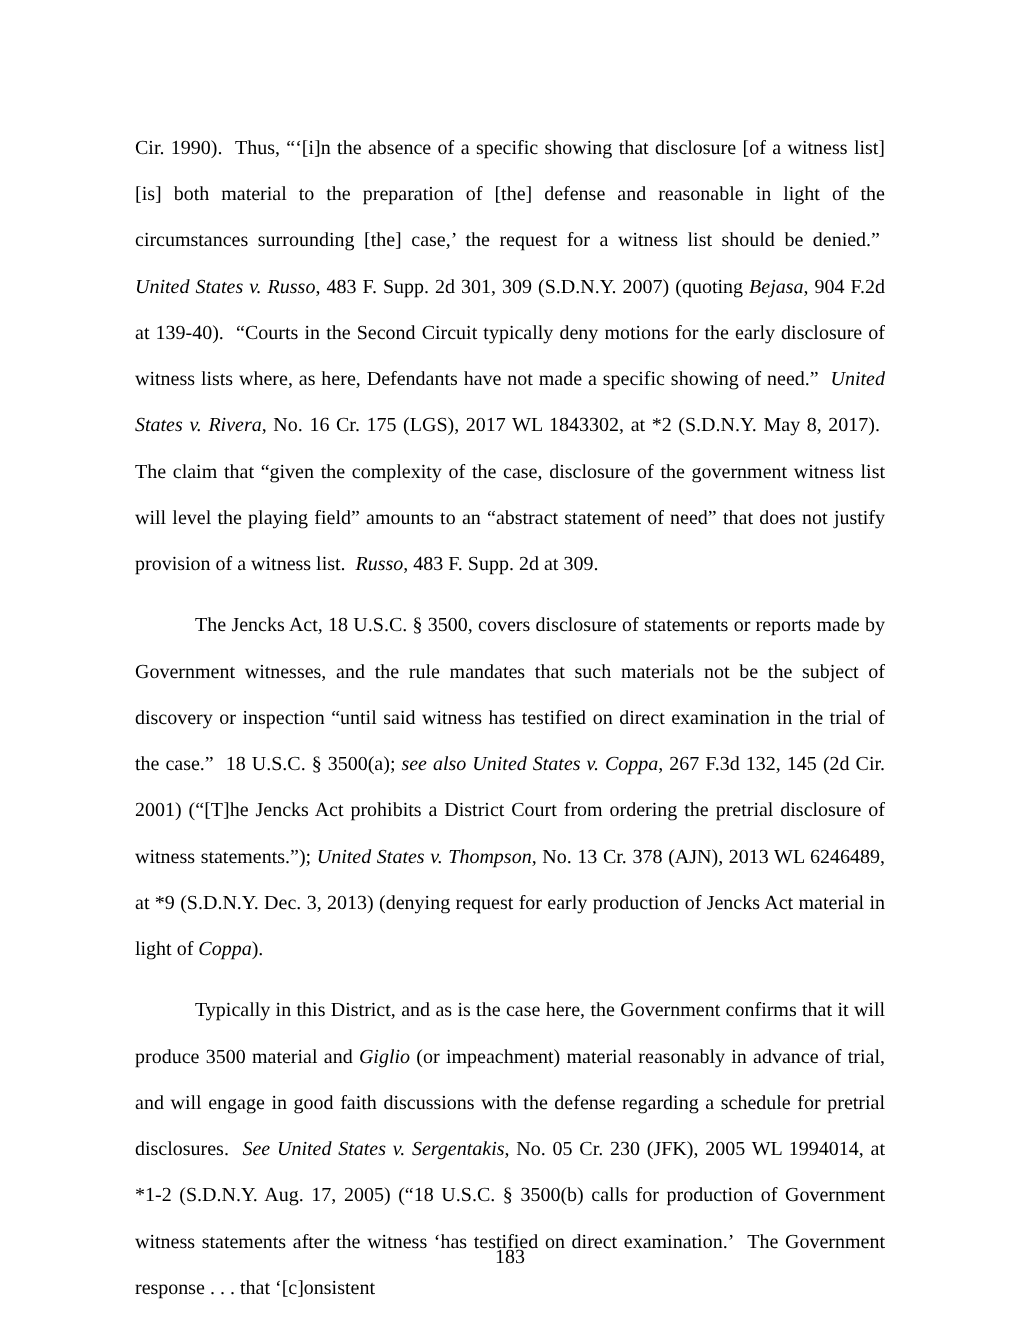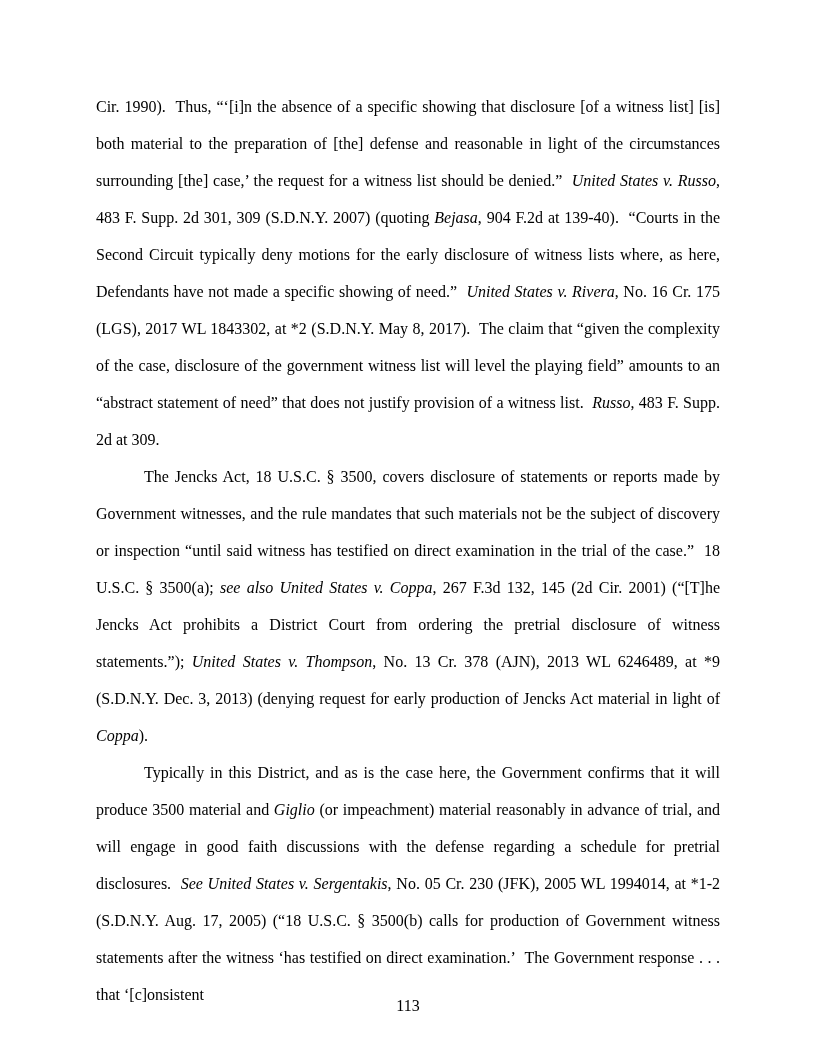--- a/index.html
+++ b/index.html
@@ -19,21 +19,21 @@
   .content {
     position: absolute;
     left: 96px;
     right: 96px;
     top: 88px;
     font-size: 16px;
     line-height: 37px;
     text-align: justify;
   }
   .para {
-    margin: 0;
+    margin: 12px;
     padding: 0;
   }
   .para.indent {
     text-indent: 48px;
   }
   .italic {
     font-style: italic;
   }
   .footer {
     position: absolute;
@@ -48,15 +48,15 @@
 </head>
 <body>
 
 <div class="page">
   <main class="content">
       <p class="para"><span>Cir. 1990).&nbsp; Thus, “‘[i]n the absence of a specific showing that disclosure [of a witness list] [is] both material to the preparation of [the] defense and reasonable in light of the circumstances surrounding [the] case,’ the request for a witness list should be denied.”&nbsp; </span><span class="italic">United States v. Russo</span><span>, 483 F. Supp. 2d 301, 309 (S.D.N.Y. 2007) (quoting </span><span class="italic">Bejasa</span><span>, 904 F.2d at 139-40).&nbsp; “Courts in the Second Circuit typically deny motions for the early disclosure of witness lists where, as here, Defendants have not made a specific showing of need.”&nbsp; </span><span class="italic">United States v. Rivera</span><span>, No. 16 Cr. 175 (LGS), 2017 WL 1843302, at *2 (S.D.N.Y. May 8, 2017).&nbsp; The claim that “given the complexity of the case, disclosure of the government witness list will level the playing field” amounts to an “abstract statement of need” that does not justify provision of a witness list.&nbsp; </span><span class="italic">Russo</span><span>, 483 F. Supp. 2d at 309.</span></p>
       <p class="para indent"><span>The Jencks Act, 18 U.S.C. § 3500, covers disclosure of statements or reports made by Government witnesses, and the rule mandates that such materials not be the subject of discovery or inspection “until said witness has testified on direct examination in the trial of the case.”&nbsp; 18 U.S.C. § 3500(a); </span><span class="italic">see also United States v. Coppa</span><span>, 267 F.3d 132, 145 (2d Cir. 2001) (“[T]he Jencks Act prohibits a District Court from ordering the pretrial disclosure of witness statements.”); </span><span class="italic">United States v. Thompson</span><span>, No. 13 Cr. 378 (AJN), 2013 WL 6246489, at *9 (S.D.N.Y. Dec. 3, 2013) (denying request for early production of Jencks Act material in light of </span><span class="italic">Coppa</span><span>).</span></p>
       <p class="para indent"><span>Typically in this District, and as is the case here, the Government confirms that it will produce 3500 material and </span><span class="italic">Giglio</span><span> (or impeachment) material reasonably in advance of trial, and will engage in good faith discussions with the defense regarding a schedule for pretrial disclosures.&nbsp; </span><span class="italic">See United States v. Sergentakis</span><span>, No. 05 Cr. 230 (JFK), 2005 WL 1994014, at *1-2 (S.D.N.Y. Aug. 17, 2005) (“18 U.S.C. § 3500(b) calls for production of Government witness statements after the witness ‘has testified on direct examination.’&nbsp; The Government response .&nbsp;.&nbsp;. that ‘[c]onsistent</span></p>
     </main>
   <footer class="footer">
-    <span>113</span>
+    <span>183</span>
   </footer>
 </div>
 
 </body></html>

